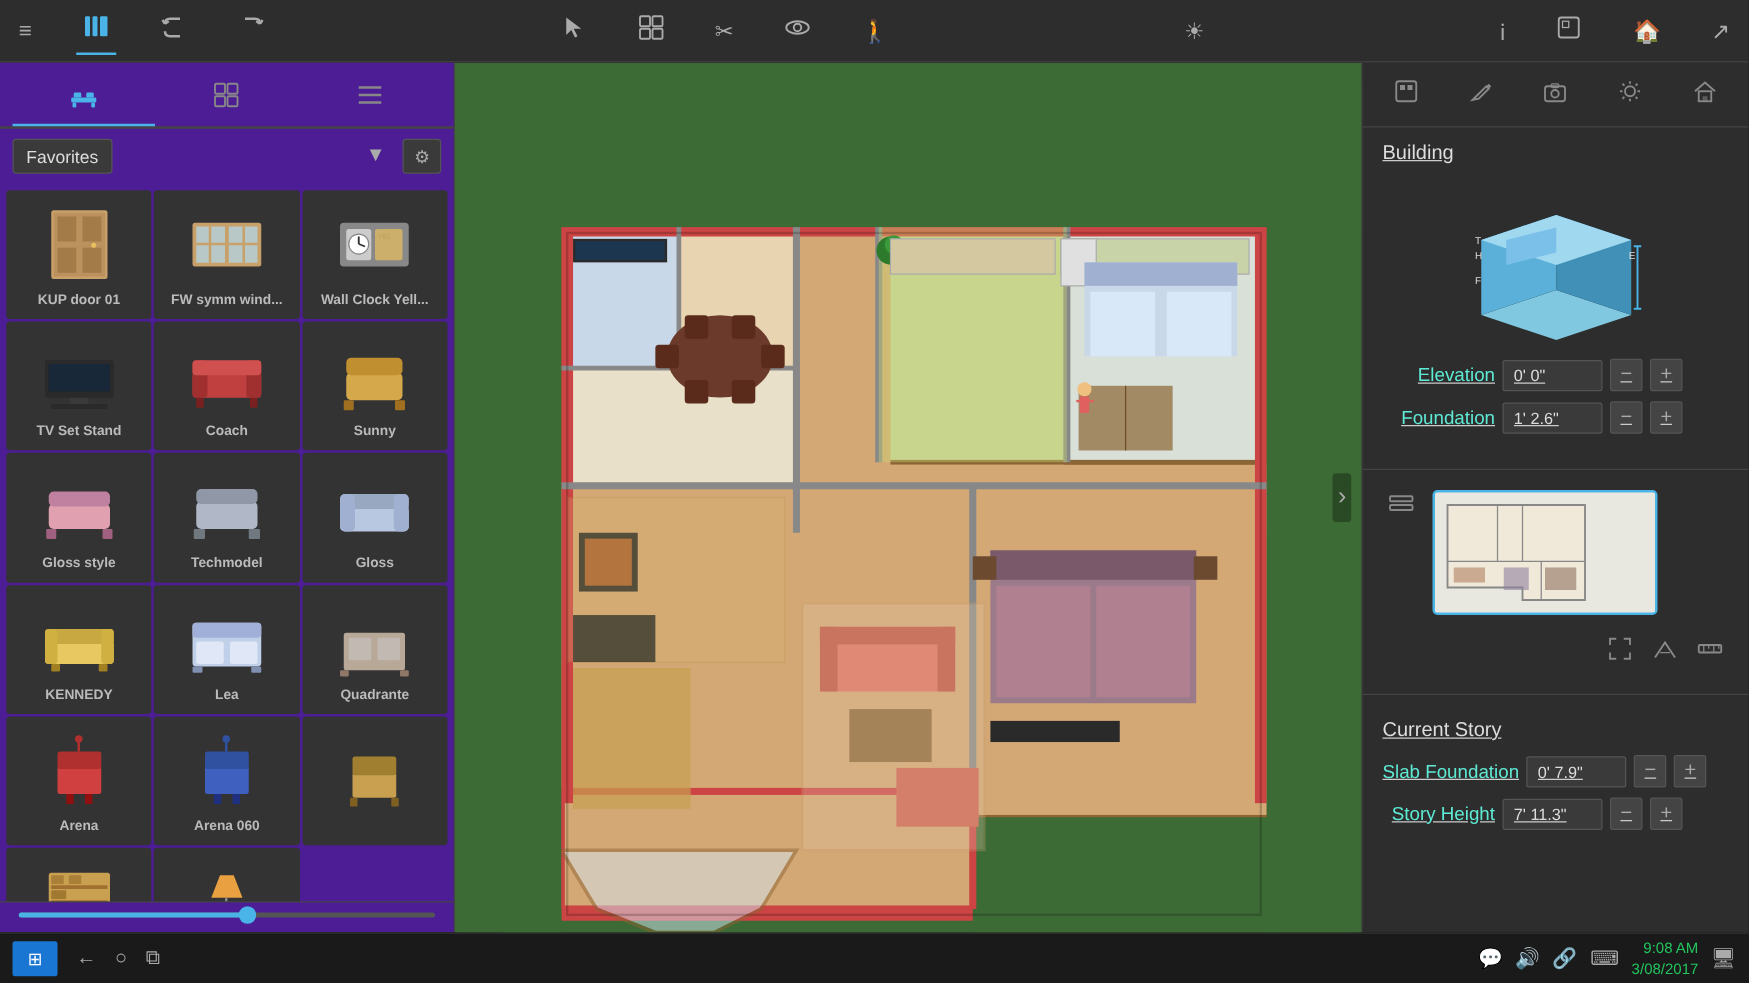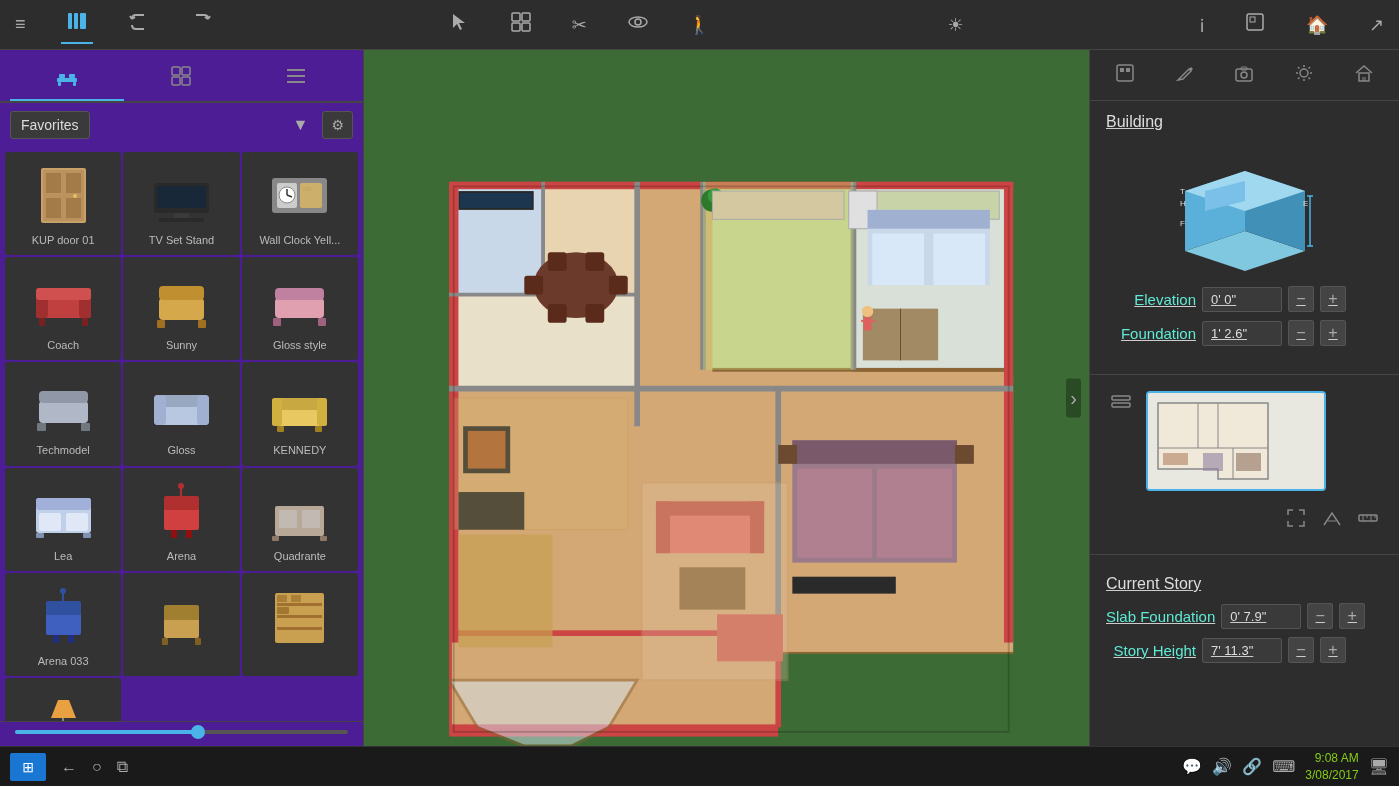--- a/index.html
+++ b/index.html
@@ -124,20 +124,21 @@
       display: flex;
       align-items: center;
       justify-content: center;
       margin-bottom: 4px;
     }
     .item-label {
       font-size: 11px;
       color: #bbb;
       text-align: left;
       line-height: 1.2;
+      font-weight: bold;
     }
 
     
     svg.furniture { width: 65px; height: 65px; }
 
     
     .sidebar-slider {
       padding: 8px 15px 12px;
       border-top: 1px solid #444;
     }
@@ -312,21 +313,21 @@
       cursor: pointer;
     }
     .taskbar-icon {
       color: #aaa;
       font-size: 16px;
       cursor: pointer;
     }
     .clock {
       text-align: right;
       font-size: 12px;
-      color: #84cc16;
+      color: #22c55e;
       line-height: 1.4;
     }
   </style>
 </head>
 <body>
 
 <div class="top-toolbar">
   <div class="tool-icon">≡</div>
   <div class="tool-icon active">
     <svg width="22" height="22" viewBox="0 0 22 22" fill="none">
@@ -437,52 +438,66 @@
             <rect x="15" y="10" width="15" height="20" fill="#8b6535" opacity="0.5"></rect>
             <rect x="35" y="10" width="15" height="20" fill="#8b6535" opacity="0.5"></rect>
             <rect x="15" y="35" width="15" height="20" fill="#8b6535" opacity="0.5"></rect>
             <rect x="35" y="35" width="15" height="20" fill="#8b6535" opacity="0.5"></rect>
             <circle cx="44" cy="33" r="2" fill="#e8c060"></circle>
           </svg>
         </div>
         <div class="item-label">KUP door 01</div>
       </div>
 
-
-      <div class="item-cell">
-        <div class="item-thumb">
-          <svg class="furniture" viewBox="0 0 65 65">
-            <rect x="5" y="20" width="55" height="30" rx="2" fill="#2a2a2a"></rect>
-            <rect x="8" y="23" width="49" height="22" rx="1" fill="#111" opacity="0.8"></rect>
-            <rect x="8" y="23" width="49" height="22" rx="1" fill="#1a3a5a" opacity="0.5"></rect>
-            <rect x="25" y="50" width="15" height="5" rx="1" fill="#3a3a3a"></rect>
-            <rect x="10" y="55" width="45" height="4" rx="1" fill="#2a2a2a"></rect>
-          </svg>
-        </div>
-        <div class="item-label">TV Set Stand</div>
+      <div class="item-cell">
+        <div class="item-thumb">
+          <svg class="furniture" viewBox="0 0 65 65">
+            <rect x="5" y="15" width="55" height="35" rx="2" fill="#c8a06a"></rect>
+            <rect x="8" y="18" width="23" height="29" fill="#b0d8f0" opacity="0.7"></rect>
+            <rect x="34" y="18" width="23" height="29" fill="#b0d8f0" opacity="0.7"></rect>
+            <line x1="19" y1="18" x2="19" y2="47" stroke="#c8a06a" stroke-width="2"></line>
+            <line x1="46" y1="18" x2="46" y2="47" stroke="#c8a06a" stroke-width="2"></line>
+            <line x1="8" y1="32" x2="31" y2="32" stroke="#c8a06a" stroke-width="2"></line>
+            <line x1="34" y1="32" x2="57" y2="32" stroke="#c8a06a" stroke-width="2"></line>
+          </svg>
+        </div>
+        <div class="item-label">FW symm wind...</div>
       </div>
 
       <div class="item-cell">
         <div class="item-thumb">
           <svg class="furniture" viewBox="0 0 65 65">
             <rect x="5" y="15" width="55" height="35" rx="3" fill="#888"></rect>
             <rect x="10" y="20" width="20" height="25" rx="2" fill="#ccc"></rect>
             <circle cx="20" cy="32" r="8" fill="#fff" stroke="#888" stroke-width="1"></circle>
             <line x1="20" y1="26" x2="20" y2="32" stroke="#333" stroke-width="1.5"></line>
             <line x1="20" y1="32" x2="25" y2="34" stroke="#333" stroke-width="1.5"></line>
             <text x="35" y="28" font-size="6" fill="#555">YEL</text>
             <rect x="33" y="20" width="22" height="25" rx="2" fill="#e8c060" opacity="0.7"></rect>
           </svg>
         </div>
         <div class="item-label">Wall Clock Yell...</div>
       </div>
 
       <div class="item-cell">
         <div class="item-thumb">
           <svg class="furniture" viewBox="0 0 65 65">
+            <rect x="5" y="20" width="55" height="30" rx="2" fill="#2a2a2a"></rect>
+            <rect x="8" y="23" width="49" height="22" rx="1" fill="#111" opacity="0.8"></rect>
+            <rect x="8" y="23" width="49" height="22" rx="1" fill="#1a3a5a" opacity="0.5"></rect>
+            <rect x="25" y="50" width="15" height="5" rx="1" fill="#3a3a3a"></rect>
+            <rect x="10" y="55" width="45" height="4" rx="1" fill="#2a2a2a"></rect>
+          </svg>
+        </div>
+        <div class="item-label">TV Set Stand</div>
+      </div>
+
+      <div class="item-cell">
+        <div class="item-thumb">
+          <svg class="furniture" viewBox="0 0 65 65">
             <rect x="5" y="30" width="55" height="20" rx="3" fill="#c04040"></rect>
             <rect x="5" y="20" width="12" height="30" rx="3" fill="#a03030"></rect>
             <rect x="48" y="20" width="12" height="30" rx="3" fill="#a03030"></rect>
             <rect x="5" y="20" width="55" height="12" rx="3" fill="#d05050"></rect>
             <rect x="8" y="50" width="6" height="8" rx="1" fill="#7a2020"></rect>
             <rect x="51" y="50" width="6" height="8" rx="1" fill="#7a2020"></rect>
           </svg>
         </div>
         <div class="item-label">Coach</div>
       </div>
@@ -560,56 +575,56 @@
             <rect x="5" y="55" width="8" height="5" rx="1" fill="#8090b0"></rect>
             <rect x="52" y="55" width="8" height="5" rx="1" fill="#8090b0"></rect>
           </svg>
         </div>
         <div class="item-label">Lea</div>
       </div>
 
       <div class="item-cell">
         <div class="item-thumb">
           <svg class="furniture" viewBox="0 0 65 65">
+            <rect x="8" y="28" width="49" height="30" rx="2" fill="#b8a898"></rect>
+            <rect x="12" y="32" width="18" height="18" rx="1" fill="#ccc" opacity="0.5"></rect>
+            <rect x="35" y="32" width="18" height="18" rx="1" fill="#ccc" opacity="0.5"></rect>
+            <rect x="5" y="58" width="7" height="5" rx="1" fill="#907868"></rect>
+            <rect x="53" y="58" width="7" height="5" rx="1" fill="#907868"></rect>
+          </svg>
+        </div>
+        <div class="item-label">Quadrante</div>
+      </div>
+
+      <div class="item-cell">
+        <div class="item-thumb">
+          <svg class="furniture" viewBox="0 0 65 65">
             <rect x="15" y="30" width="35" height="22" rx="2" fill="#d04040"></rect>
             <rect x="15" y="18" width="35" height="14" rx="2" fill="#b03030"></rect>
             <rect x="22" y="52" width="6" height="8" rx="1" fill="#901010"></rect>
             <rect x="37" y="52" width="6" height="8" rx="1" fill="#901010"></rect>
             <line x1="32" y1="18" x2="32" y2="10" stroke="#b03030" stroke-width="2"></line>
             <circle cx="32" cy="8" r="3" fill="#b03030"></circle>
           </svg>
         </div>
         <div class="item-label">Arena</div>
       </div>
 
       <div class="item-cell">
         <div class="item-thumb">
           <svg class="furniture" viewBox="0 0 65 65">
-            <rect x="8" y="28" width="49" height="30" rx="2" fill="#b8a898"></rect>
-            <rect x="12" y="32" width="18" height="18" rx="1" fill="#ccc" opacity="0.5"></rect>
-            <rect x="35" y="32" width="18" height="18" rx="1" fill="#ccc" opacity="0.5"></rect>
-            <rect x="5" y="58" width="7" height="5" rx="1" fill="#907868"></rect>
-            <rect x="53" y="58" width="7" height="5" rx="1" fill="#907868"></rect>
-          </svg>
-        </div>
-        <div class="item-label">Quadrante</div>
-      </div>
-
-      <div class="item-cell">
-        <div class="item-thumb">
-          <svg class="furniture" viewBox="0 0 65 65">
             <rect x="15" y="30" width="35" height="22" rx="2" fill="#4060c0"></rect>
             <rect x="15" y="18" width="35" height="14" rx="2" fill="#3050a0"></rect>
             <rect x="22" y="52" width="6" height="8" rx="1" fill="#203080"></rect>
             <rect x="37" y="52" width="6" height="8" rx="1" fill="#203080"></rect>
             <line x1="32" y1="18" x2="32" y2="10" stroke="#3050a0" stroke-width="2"></line>
             <circle cx="32" cy="8" r="3" fill="#3050a0"></circle>
           </svg>
         </div>
-        <div class="item-label">Arena 033</div>
+        <div class="item-label">Arena 060</div>
       </div>
 
       <div class="item-cell">
         <div class="item-thumb">
           <svg class="furniture" viewBox="0 0 65 65">
             <rect x="15" y="35" width="35" height="20" rx="2" fill="#c8a050"></rect>
             <rect x="15" y="22" width="35" height="15" rx="2" fill="#a08030"></rect>
             <rect x="13" y="55" width="6" height="7" rx="1" fill="#806020"></rect>
             <rect x="46" y="55" width="6" height="7" rx="1" fill="#806020"></rect>
           </svg>

